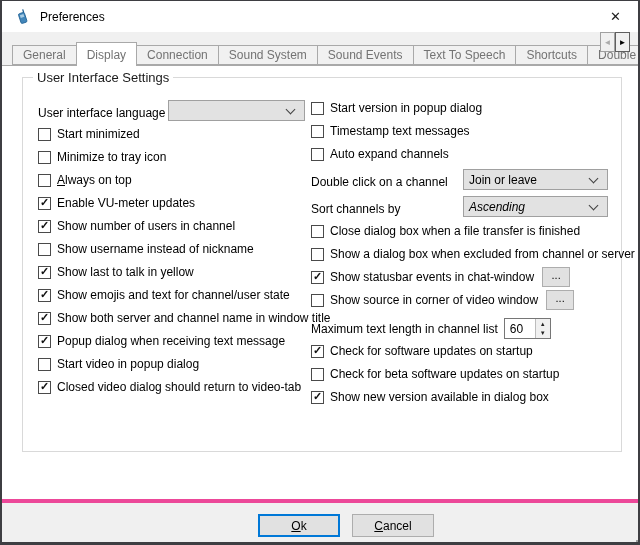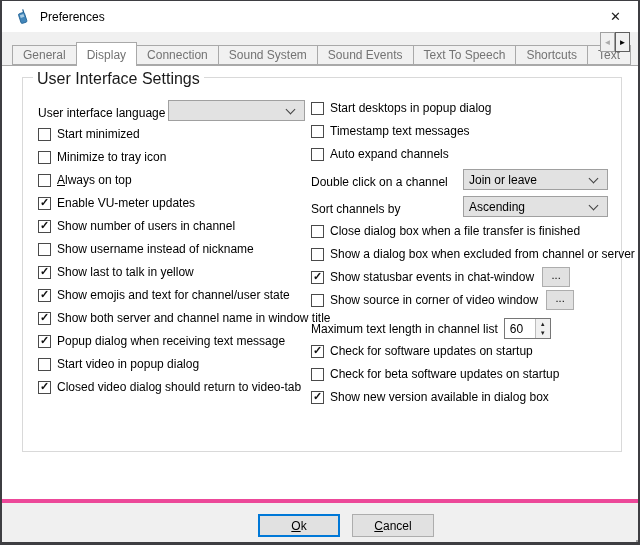--- a/index.html
+++ b/index.html
@@ -19,21 +19,21 @@
   .tabstrip { position:absolute; top:31px; left:0; right:0; height:33px; background:#f0f0f0; display:flex; align-items:flex-end; padding-left:10px; z-index:3; }
   .tab { height:20px; padding:0 10px; display:flex; align-items:center; font-size:12px; color:#737373; background:#f1f1f1; border:1px solid #a9a9a9; margin-left:-1px; white-space:nowrap; }
   .tab:first-child { margin-left:0; }
   .tab.active { height:24px; background:#fff; border-bottom:none; margin-bottom:-1px; position:relative; z-index:5; }
   .tabnav { position:absolute; bottom:13px; width:15px; height:20px; background:#f0f0f0; border:1px solid #a0a0a0; display:flex; align-items:center; justify-content:center; font-size:8px; z-index:6; }
   .tabnav.prev { right:23px; color:#ababab; }
   .tabnav.next { right:8px; color:#000; border-color:#5f5f5f; }
   
   .pane { position:absolute; top:64px; left:0; right:0; height:434px; background:#fff; border-top:1px solid #a9a9a9; z-index:2; }
   .groupbox { position:absolute; left:20px; top:11px; width:600px; height:375px; border:1px solid #d9d9d9; }
-  .groupbox-title { position:absolute; top:-8px; left:10px; background:#fff; padding:0 4px; font-size:16px; color:#1a1a1a; }
+  .groupbox-title { position:absolute; top:-8px; left:10px; background:#fff; padding:0 4px; font-size:13px; color:#1a1a1a; }
   
   .row { position:absolute; display:flex; align-items:center; height:20px; font-size:12px; color:#000; white-space:nowrap; }
   .lrow { left:15px; }
   .rrow { left:288px; }
   .cb { width:13px; height:13px; border:1px solid #4a4a4a; background:#fff; margin-right:6px; flex:none; display:flex; align-items:center; justify-content:center; }
   .check-glyph { display:none; font-size:11px; line-height:1; color:#111; font-weight:bold; margin-top:-1px; }
   .cb.checked .check-glyph { display:block; }
   .u { text-decoration: underline; }
   
   .combo { position:absolute; height:21px; background:#e2e2e2; border:1px solid #a0a0a0; display:flex; align-items:center; }
@@ -91,21 +91,21 @@
     <div class="tab">
         <span>Sound Events</span>
       </div>
     <div class="tab">
         <span>Text To Speech</span>
       </div>
     <div class="tab">
         <span>Shortcuts</span>
       </div>
     <div class="tab">
-        <span>Text</span>
+        <span>Double</span>
       </div>
     <div class="tabnav prev">
         <span>◄</span>
       </div>
     <div class="tabnav next">
         <span>►</span>
       </div>
   </div>
 
   <div class="pane">
@@ -178,21 +178,21 @@
       </div>
       <div class="row lrow" style="top:299px">
         <span class="cb checked">
             <span class="check-glyph">✓</span>
           </span>
         <span>Closed video dialog should return to video-tab</span>
       </div>
 
       <div class="row rrow" style="top:20px">
         <span class="cb"></span>
-        <span>Start desktops in popup dialog</span>
+        <span>Start version in popup dialog</span>
       </div>
       <div class="row rrow" style="top:43px">
         <span class="cb"></span>
         <span>Timestamp text messages</span>
       </div>
       <div class="row rrow" style="top:66px">
         <span class="cb"></span>
         <span>Auto expand channels</span>
       </div>
 
@@ -200,21 +200,21 @@
         <span>Double click on a channel</span>
       </div>
       <div class="combo" style="left:440px; top:91px; width:145px;">
         <span class="combo-text">Join or leave</span>
         <span class="chev"></span>
       </div>
 
       <div class="row rrow" style="top:121px">
         <span>Sort channels by</span>
       </div>
-      <div class="combo" style="left:440px; top:118px; width:145px;">
+      <div class="combo" style="left:440px; top:118px; width:145px;font-style:italic;">
         <span class="combo-text">Ascending</span>
         <span class="chev"></span>
       </div>
 
       <div class="row rrow" style="top:143px">
         <span class="cb"></span>
         <span>Close dialog box when a file transfer is finished</span>
       </div>
       <div class="row rrow" style="top:166px">
         <span class="cb"></span>

